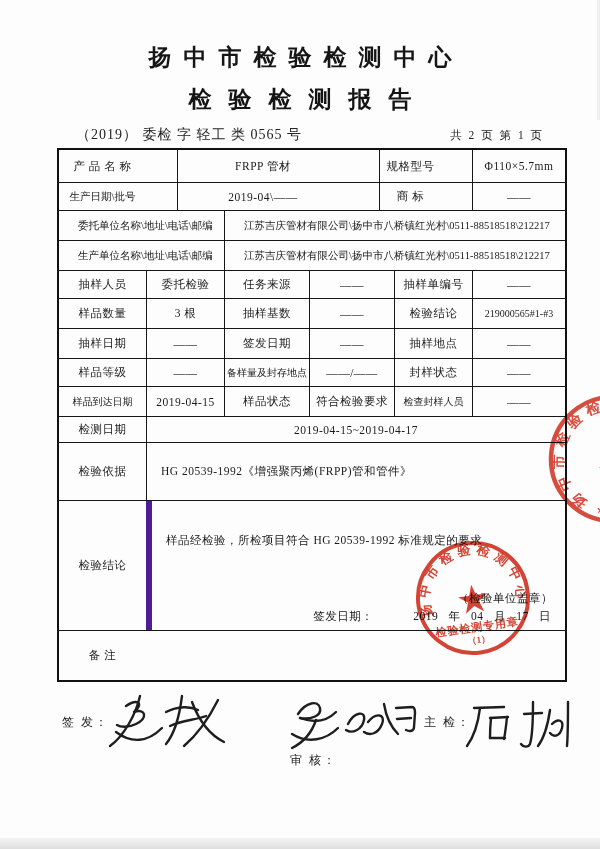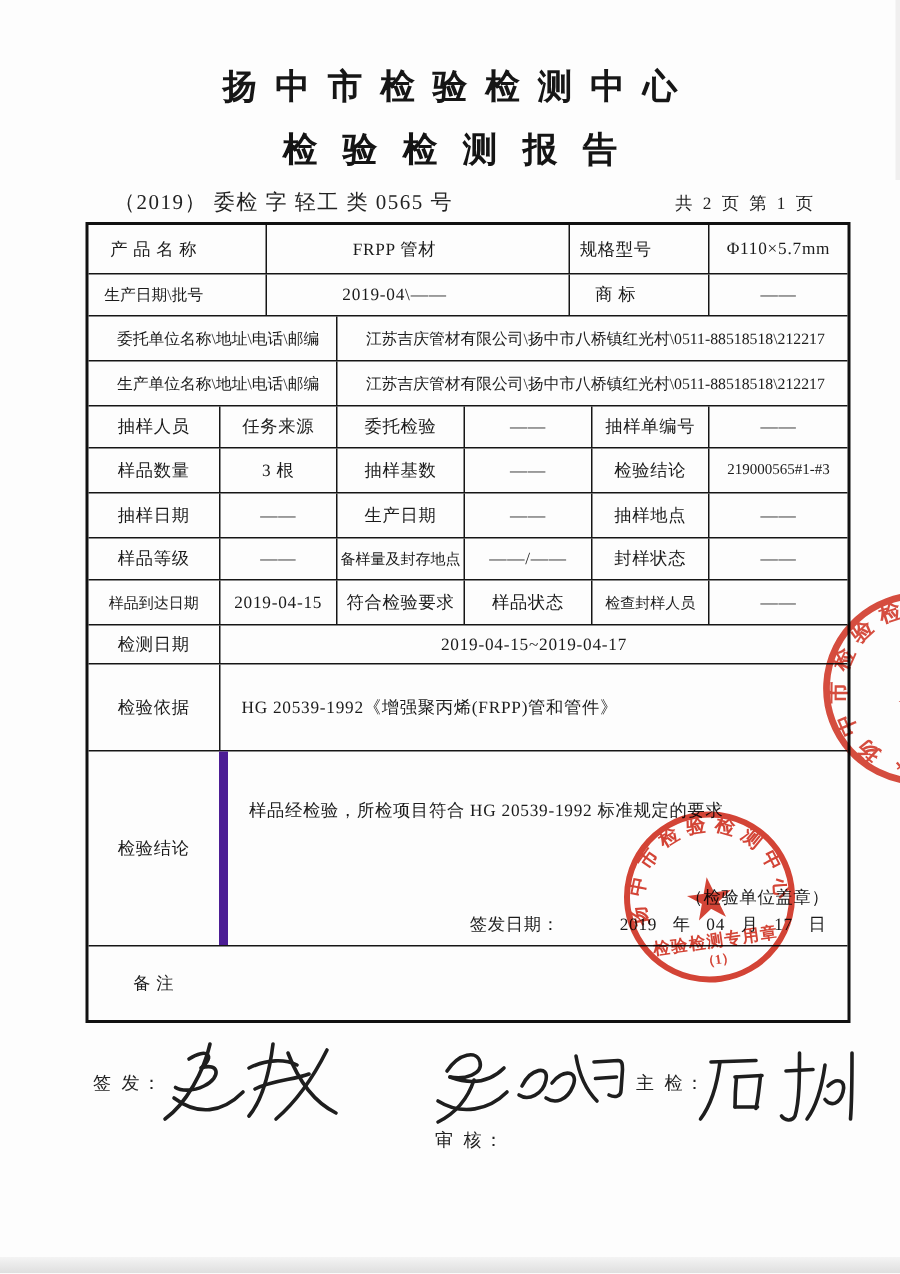--- a/index.html
+++ b/index.html
@@ -105,59 +105,59 @@
       <div class="tcell small left">江苏吉庆管材有限公司\扬中市八桥镇红光村\0511-88518518\212217</div>
     </div>
 
     <div class="trow row-b" style="height:30px">
       <div class="tcell small left">生产单位名称\地址\电话\邮编</div>
       <div class="tcell small left">江苏吉庆管材有限公司\扬中市八桥镇红光村\0511-88518518\212217</div>
     </div>
 
     <div class="trow row-c" style="height:28px">
       <div class="tcell">抽样人员</div>
+      <div class="tcell">委托检验</div>
       <div class="tcell">任务来源</div>
-      <div class="tcell">委托检验</div>
       <div class="tcell">——</div>
       <div class="tcell">抽样单编号</div>
       <div class="tcell">——</div>
     </div>
 
     <div class="trow row-c" style="height:30px">
       <div class="tcell">样品数量</div>
       <div class="tcell">3 根</div>
       <div class="tcell">抽样基数</div>
       <div class="tcell">——</div>
       <div class="tcell">检验结论</div>
       <div class="tcell tight">219000565#1-#3</div>
     </div>
 
     <div class="trow row-c" style="height:30px">
       <div class="tcell">抽样日期</div>
       <div class="tcell">——</div>
-      <div class="tcell">生产日期</div>
+      <div class="tcell">签发日期</div>
       <div class="tcell">——</div>
       <div class="tcell">抽样地点</div>
       <div class="tcell">——</div>
     </div>
 
     <div class="trow row-c" style="height:28px">
       <div class="tcell">样品等级</div>
       <div class="tcell">——</div>
       <div class="tcell tight">备样量及封存地点</div>
       <div class="tcell">——/——</div>
       <div class="tcell">封样状态</div>
       <div class="tcell">——</div>
     </div>
 
     <div class="trow row-c" style="height:30px">
       <div class="tcell tight">样品到达日期</div>
       <div class="tcell">2019-04-15</div>
+      <div class="tcell">样品状态</div>
       <div class="tcell">符合检验要求</div>
-      <div class="tcell">样品状态</div>
       <div class="tcell tight">检查封样人员</div>
       <div class="tcell">——</div>
     </div>
 
     <div class="trow row-d" style="height:26px">
       <div class="tcell">检测日期</div>
       <div class="tcell">2019-04-15~2019-04-17</div>
     </div>
 
     <div class="trow row-d" style="height:58px">

